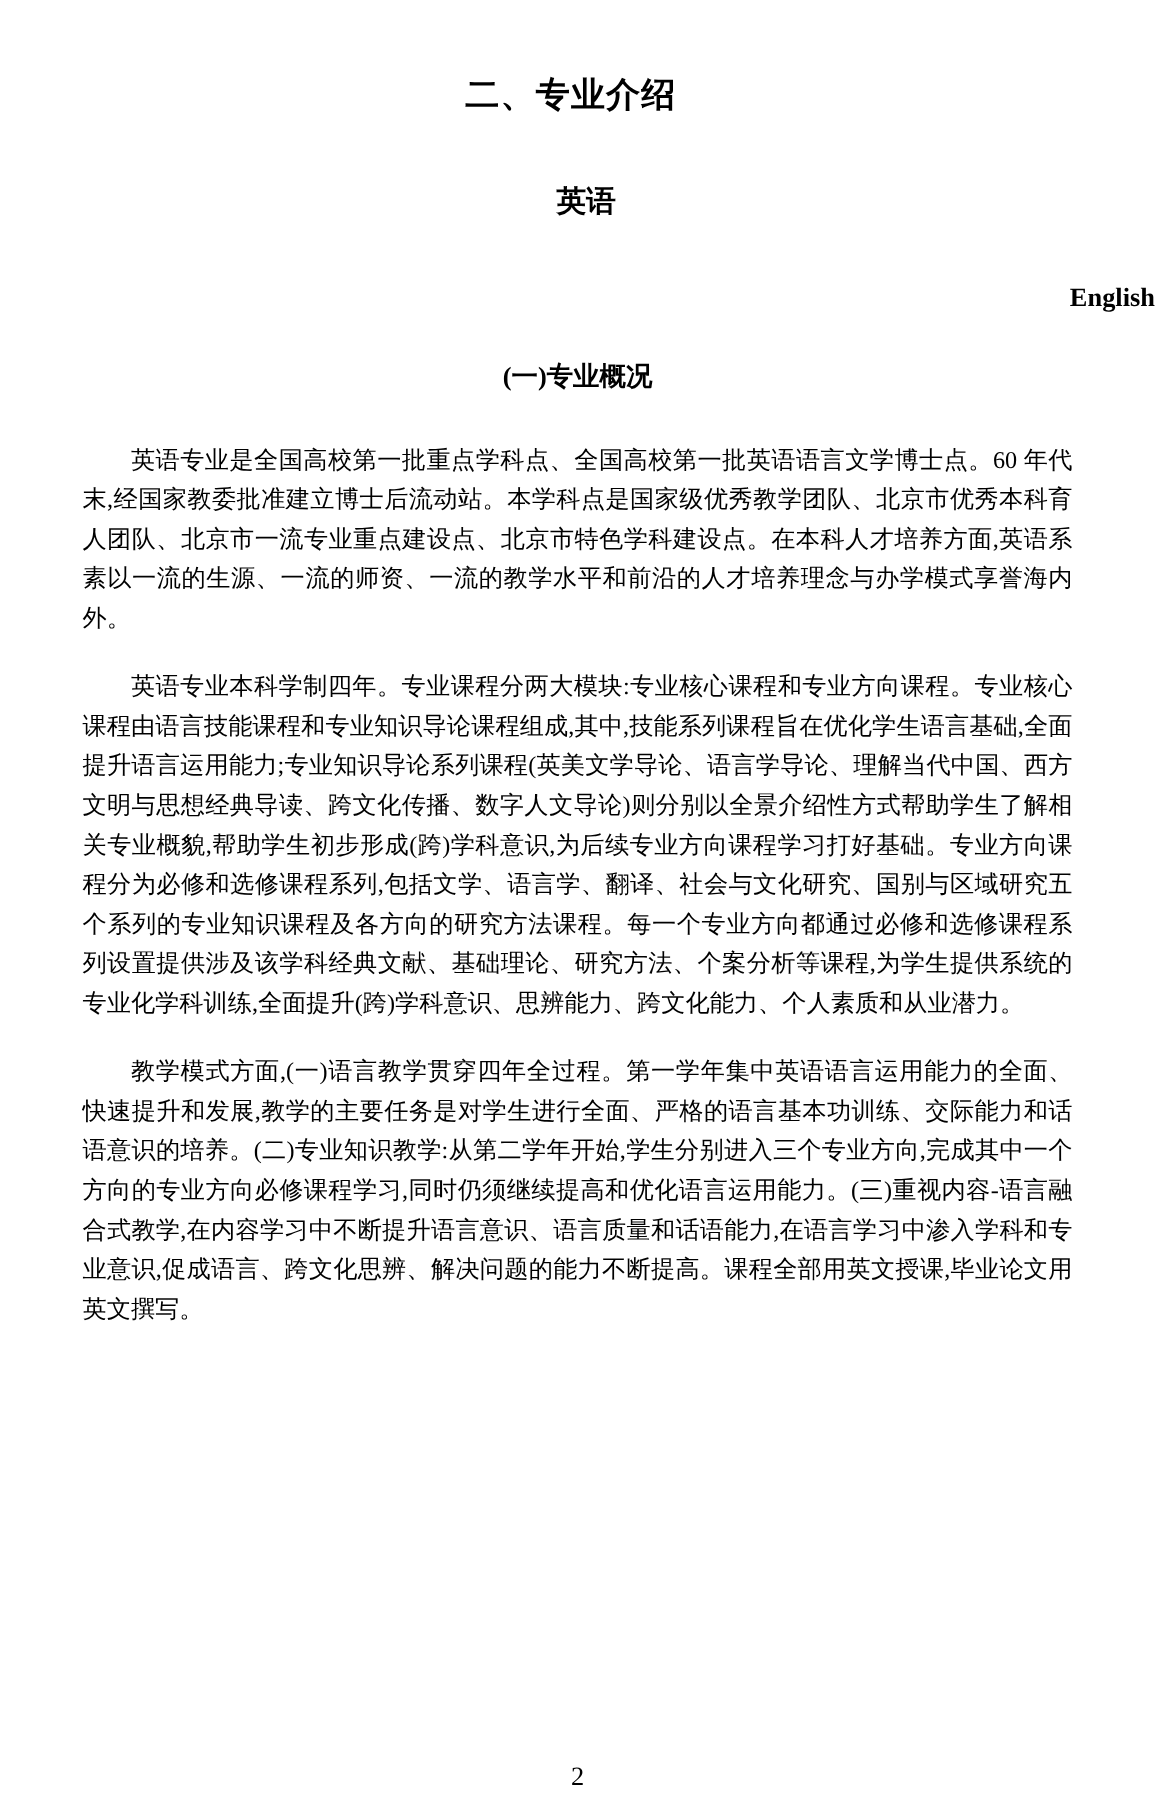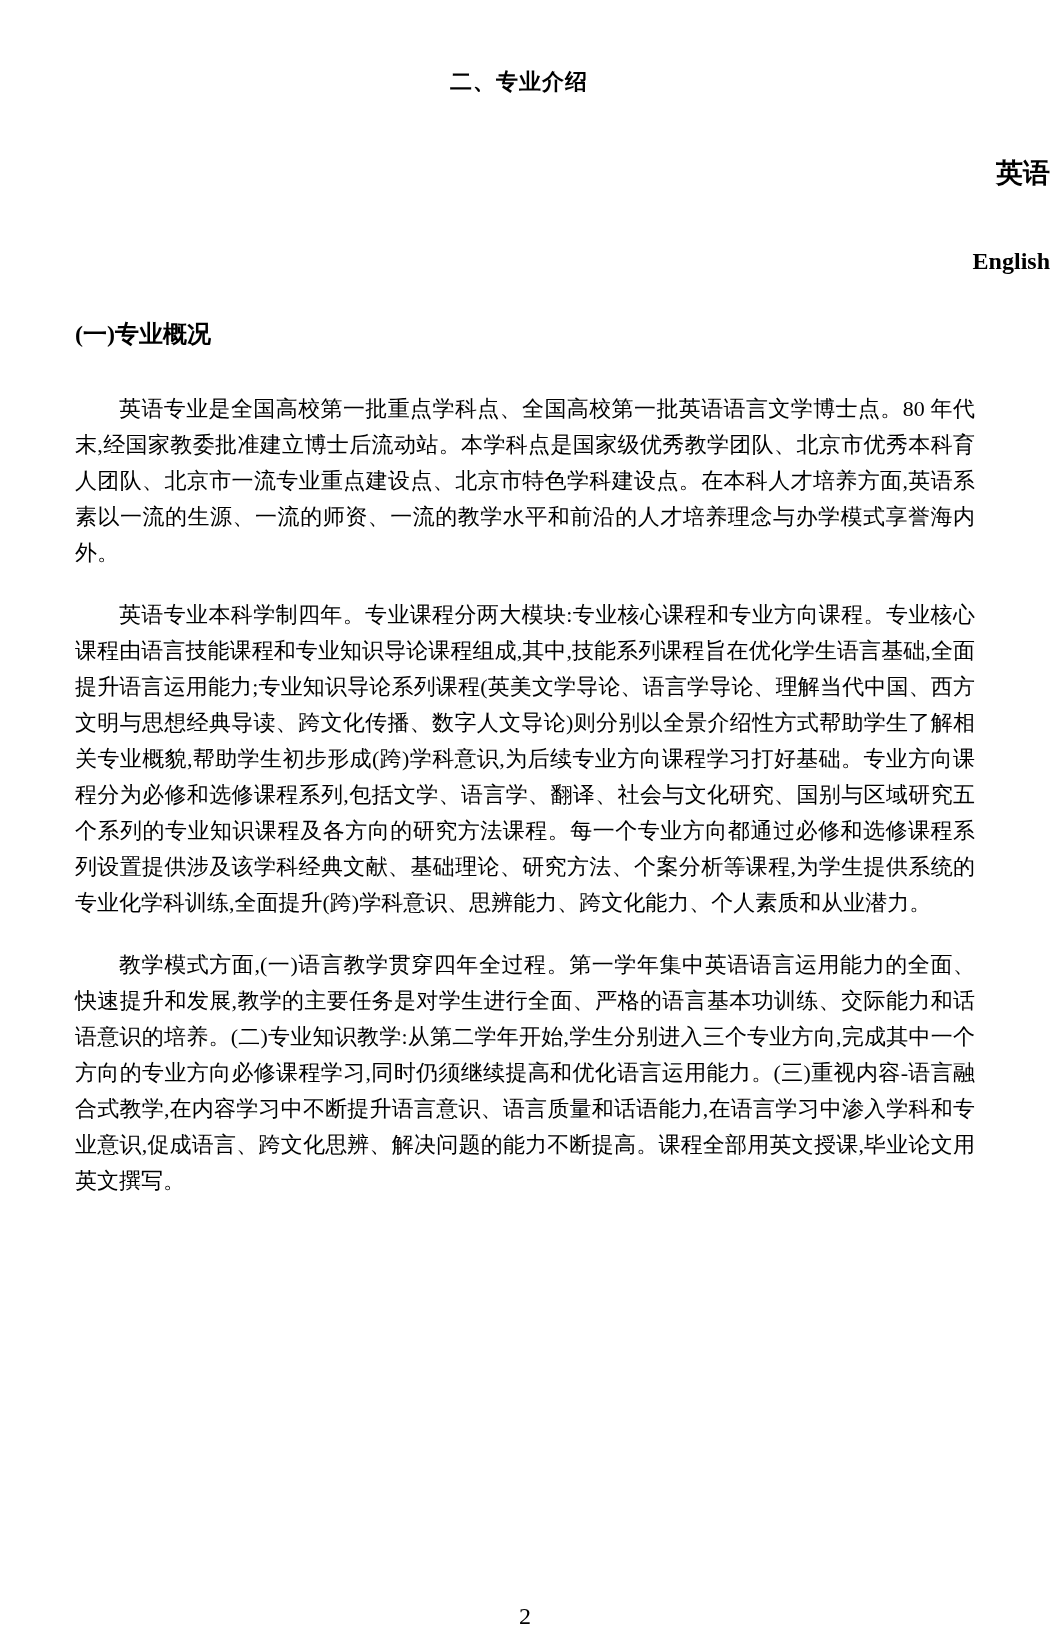--- a/index.html
+++ b/index.html
@@ -12,43 +12,43 @@
     width: 1050px;
     height: 1650px;
     background: #ffffff;
     overflow: hidden;
     font-family: "Liberation Serif", "DejaVu Serif", serif;
     color: #000000;
   }
   .doc-title {
     margin: 70px 12px 0 0;
     text-align: center;
-    font-size: 22px;
+    font-size: 31px;
     line-height: 1.05;
     font-weight: bold;
     letter-spacing: 1px;
   }
   .doc-subtitle-cn {
     margin: 66px 0 0 16px;
-    text-align: right;
+    text-align: center;
     font-size: 27px;
     line-height: 1.05;
     font-weight: bold;
   }
   .doc-subtitle-en {
     margin: 62px 0 0 0;
     text-align: right;
     font-size: 24px;
     line-height: 1.05;
     font-weight: bold;
     font-family: "Liberation Serif", "DejaVu Serif", serif;
   }
   .section-heading {
     margin: 46px 75px 0 75px;
-    text-align: left;
+    text-align: center;
     font-size: 24px;
     line-height: 1.1;
     font-weight: bold;
   }
   .body-para {
     margin: 26px 75px 0 75px;
     font-size: 22px;
     line-height: 36px;
     text-align: justify;
     text-indent: 2em;
@@ -72,21 +72,21 @@
 
 <div class="page">
   <h1 class="doc-title">二、专业介绍</h1>
 
   <h2 class="doc-subtitle-cn">英语</h2>
 
   <h3 class="doc-subtitle-en">English</h3>
 
   <h4 class="section-heading">(一)专业概况</h4>
 
-  <p class="body-para first">英语专业是全国高校第一批重点学科点、全国高校第一批英语语言文学博士点。80 年代末,经国家教委批准建立博士后流动站。本学科点是国家级优秀教学团队、北京市优秀本科育人团队、北京市一流专业重点建设点、北京市特色学科建设点。在本科人才培养方面,英语系素以一流的生源、一流的师资、一流的教学水平和前沿的人才培养理念与办学模式享誉海内外。</p>
+  <p class="body-para first">英语专业是全国高校第一批重点学科点、全国高校第一批英语语言文学博士点。60 年代末,经国家教委批准建立博士后流动站。本学科点是国家级优秀教学团队、北京市优秀本科育人团队、北京市一流专业重点建设点、北京市特色学科建设点。在本科人才培养方面,英语系素以一流的生源、一流的师资、一流的教学水平和前沿的人才培养理念与办学模式享誉海内外。</p>
 
   <p class="body-para">英语专业本科学制四年。专业课程分两大模块:专业核心课程和专业方向课程。专业核心课程由语言技能课程和专业知识导论课程组成,其中,技能系列课程旨在优化学生语言基础,全面提升语言运用能力;专业知识导论系列课程(英美文学导论、语言学导论、理解当代中国、西方文明与思想经典导读、跨文化传播、数字人文导论)则分别以全景介绍性方式帮助学生了解相关专业概貌,帮助学生初步形成(跨)学科意识,为后续专业方向课程学习打好基础。专业方向课程分为必修和选修课程系列,包括文学、语言学、翻译、社会与文化研究、国别与区域研究五个系列的专业知识课程及各方向的研究方法课程。每一个专业方向都通过必修和选修课程系列设置提供涉及该学科经典文献、基础理论、研究方法、个案分析等课程,为学生提供系统的专业化学科训练,全面提升(跨)学科意识、思辨能力、跨文化能力、个人素质和从业潜力。</p>
 
   <p class="body-para">教学模式方面,(一)语言教学贯穿四年全过程。第一学年集中英语语言运用能力的全面、快速提升和发展,教学的主要任务是对学生进行全面、严格的语言基本功训练、交际能力和话语意识的培养。(二)专业知识教学:从第二学年开始,学生分别进入三个专业方向,完成其中一个方向的专业方向必修课程学习,同时仍须继续提高和优化语言运用能力。(三)重视内容-语言融合式教学,在内容学习中不断提升语言意识、语言质量和话语能力,在语言学习中渗入学科和专业意识,促成语言、跨文化思辨、解决问题的能力不断提高。课程全部用英文授课,毕业论文用英文撰写。</p>
 
 
   <div class="page-number">2</div>
 </div>
 
 </body></html>

